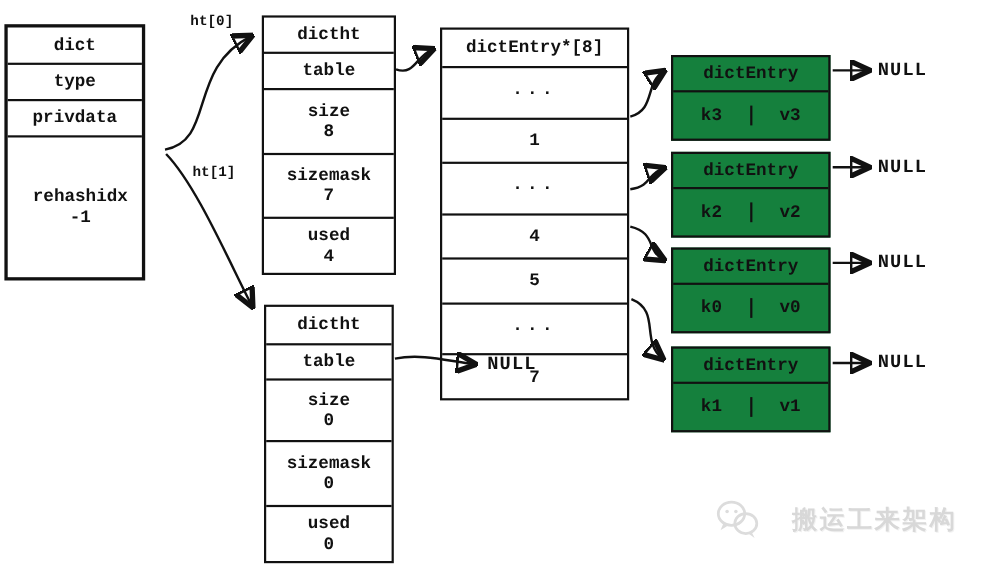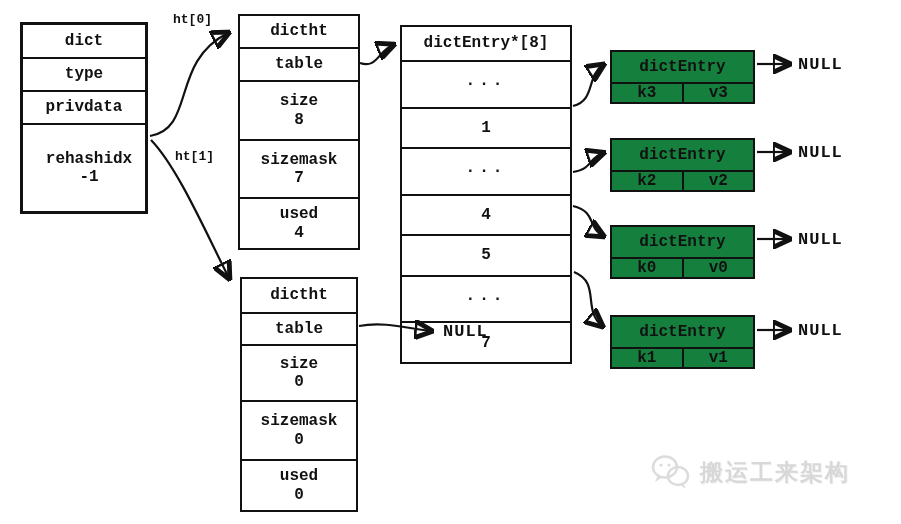--- a/index.html
+++ b/index.html
@@ -13,37 +13,37 @@
   .box .row {
     display:flex; align-items:center; justify-content:center;
     font-size:16px; line-height:1.15; text-align:center; flex-direction:column;
   }
   .box .row:not(:first-child) { border-top:2px solid #111; }
   .dots { letter-spacing:4px; font-size:18px; padding-bottom:6px; }
   .ptr-label { position:absolute; font-size:13px; }
   .null-label { position:absolute; font-size:17px; letter-spacing:1px; }
   .entry { position:absolute; border:2px solid #111; background:#15803d; width:145px; display:flex; flex-direction:column; }
   .entry .hdr { height:30px; display:flex; align-items:center; justify-content:center; font-size:16px; }
-  .entry .kv  { height:20px; display:flex; border-top:2px solid #111;align-items:center; }
+  .entry .kv  { height:44px; display:flex; border-top:2px solid #111;align-items:center; }
   .entry .kv .cell { flex:1 1 0; display:flex; align-items:center; justify-content:center; font-size:16px; }
   .entry .kv .cell:first-child { border-right:2px solid #111; }
   svg.wires { position:absolute; left:0; top:0; width:901px; height:524px; pointer-events:none; }
   svg.wires path { stroke:#111; stroke-width:2.2; fill:none; }
   .watermark {
     position:absolute; left:650px; top:452px; display:flex; align-items:center; gap:8px;
     color:#d8d8d8; font-family:"DejaVu Sans", sans-serif; font-weight:bold;
   }
-  .watermark .wm-text { font-size:23px; letter-spacing:2px; text-shadow:1px 1px 0 #f2f2f2; }
+  .watermark .wm-text { font-size:23px; letter-spacing:2px; text-shadow:1px 1px 0 #f2f2f2;margin-left:20px; }
 </style>
 </head>
 <body>
 
 <div class="canvas">
 
-  <div class="box" style="left:20px; top:22px; width:128px; height:192px;">
+  <div class="box" style="left:4px; top:22px; width:128px; height:233px;">
     <div class="row" style="flex:0 0 32px;">dict</div>
     <div class="row" style="flex:0 0 33px;">type</div>
     <div class="row" style="flex:0 0 33px;">privdata</div>
     <div class="row" style="flex:1 1 auto;padding-left:10px;">
       <span>rehashidx</span>
       <span>-1</span>
     </div>
   </div>
 
   <div class="ptr-label" style="left:173px; top:12px;">ht[0]</div>

